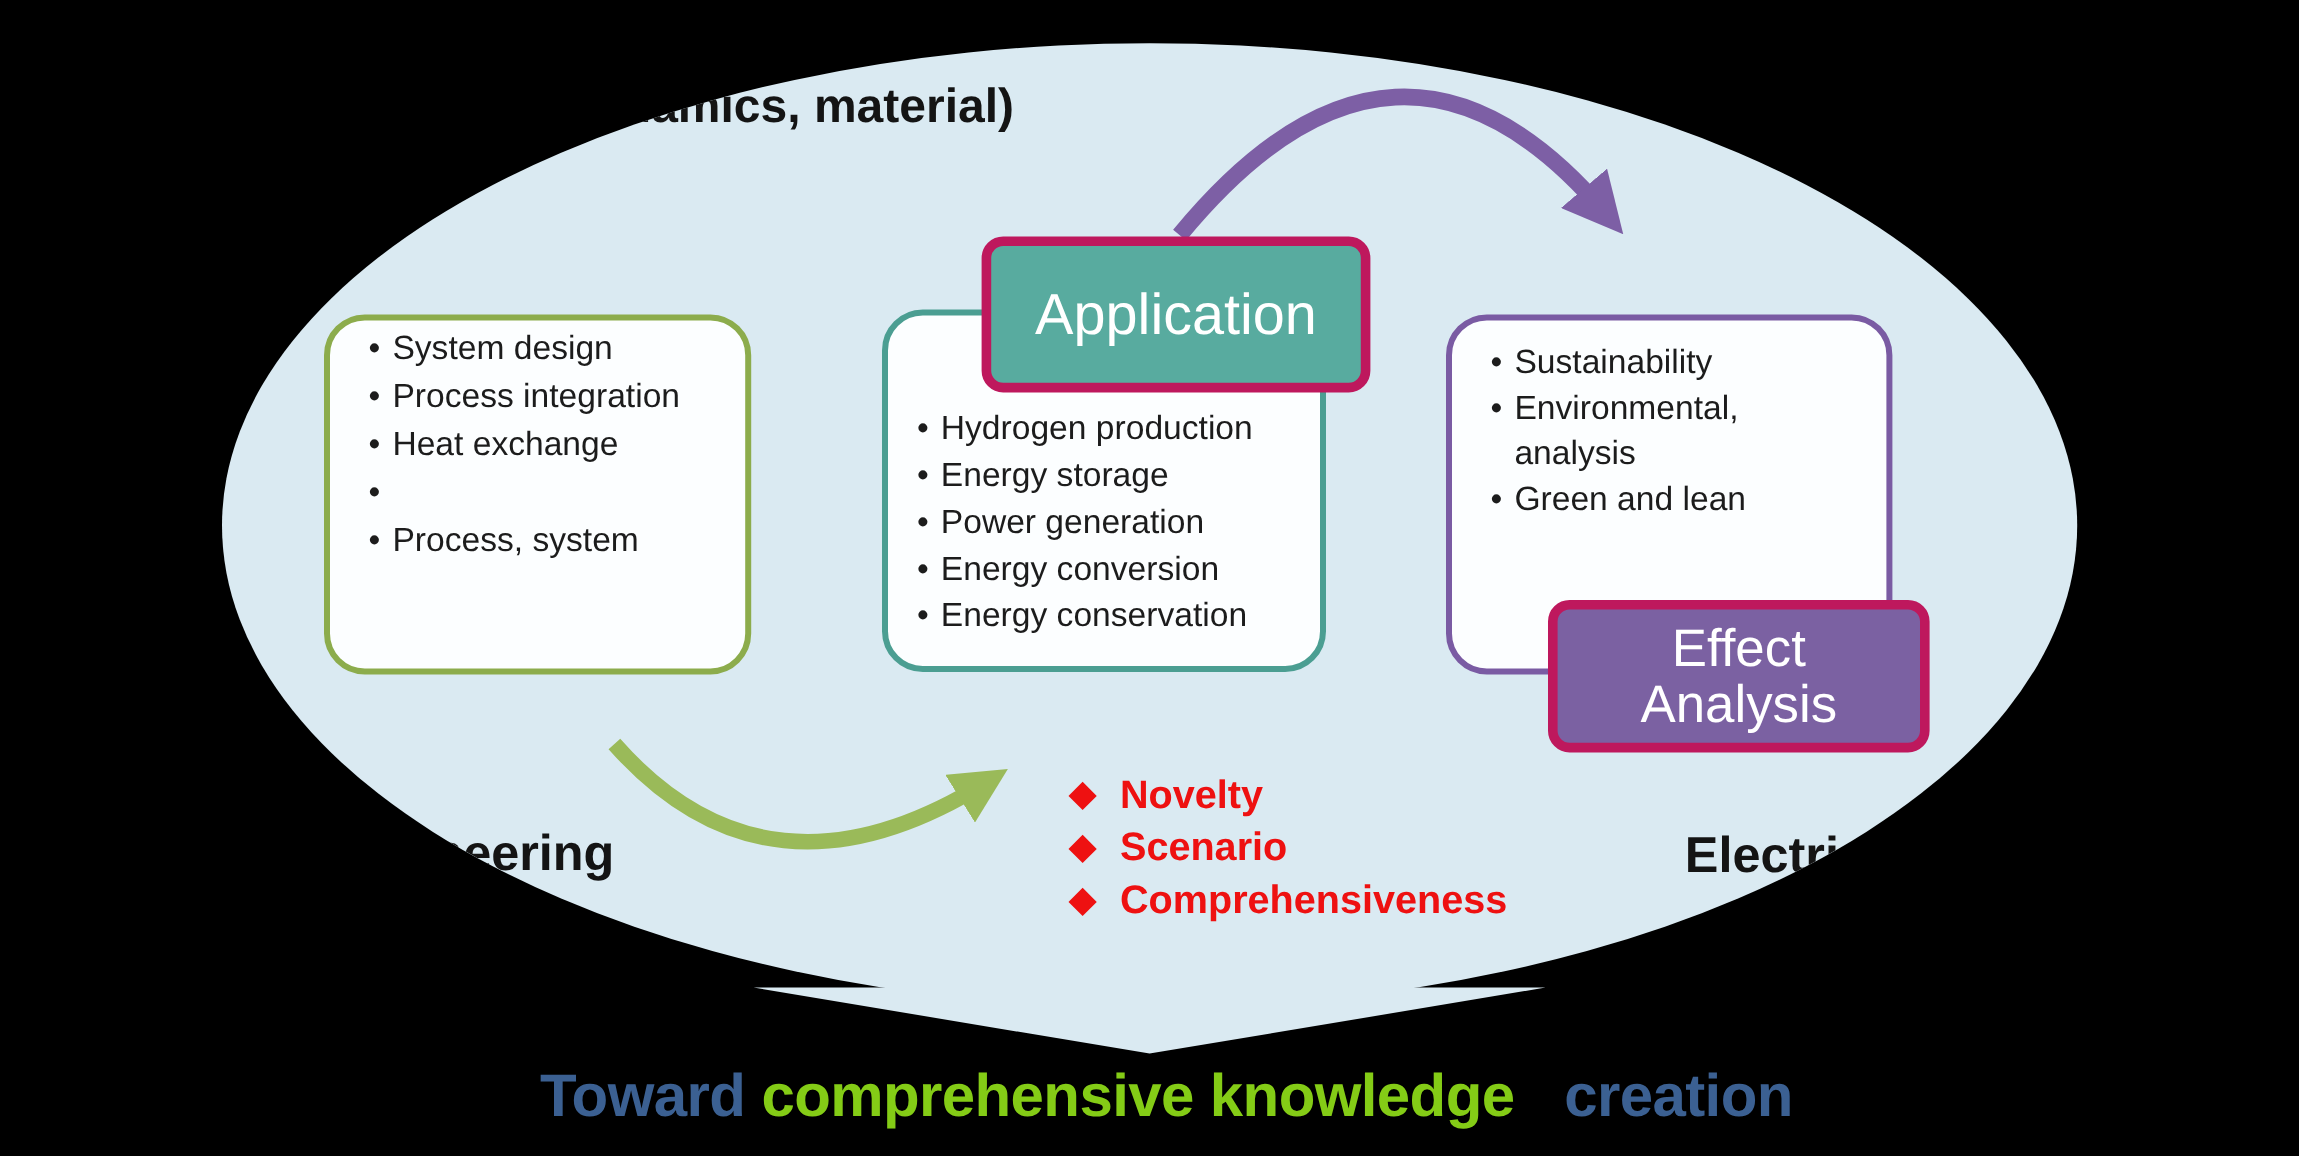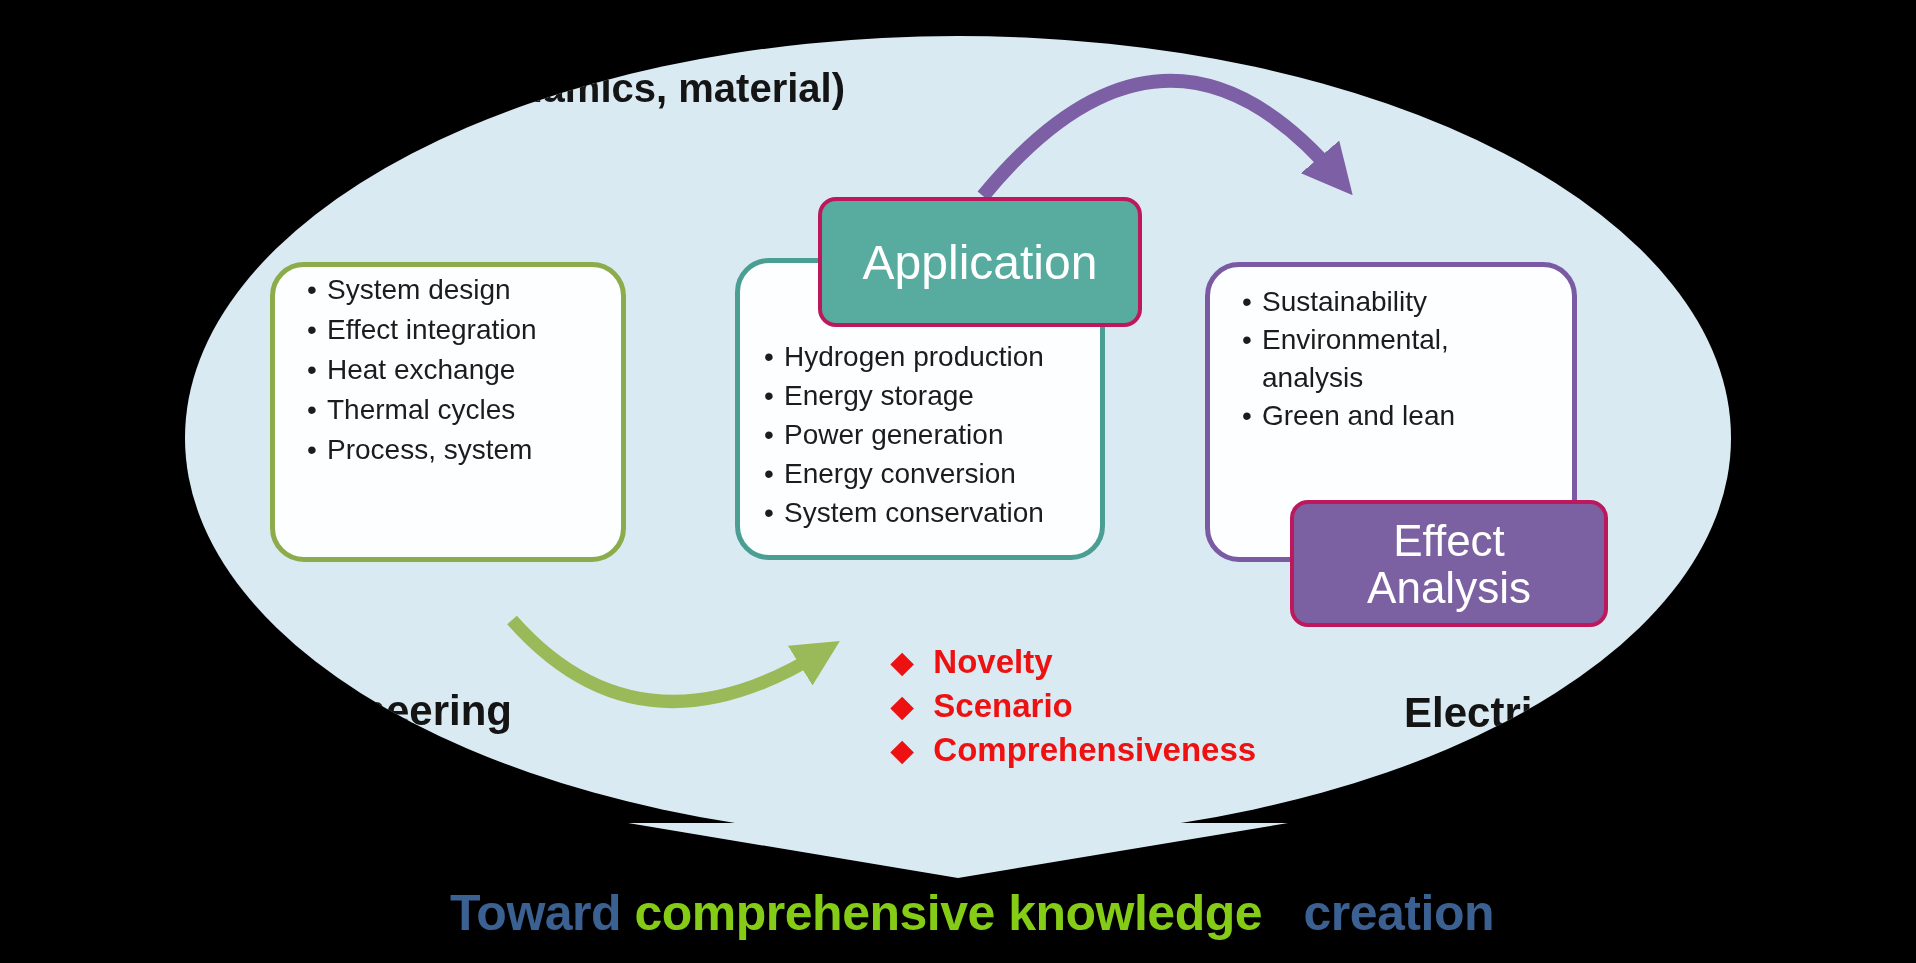--- a/index.html
+++ b/index.html
@@ -14,21 +14,21 @@
   .card .b{flex:0 0 30px;text-align:center;}
   #card-basic{left:270px;top:262px;width:356px;height:300px;border:5px solid #8cac4c;
               padding:3px 0 0 22px;line-height:40px;}
   #card-application{left:735px;top:258px;width:370px;height:302px;border:5px solid #4b9e92;
               padding:74px 0 0 14px;line-height:39px;}
   #card-effect{left:1205px;top:262px;width:372px;height:300px;border:5px solid #7a5ba3;
               padding:16px 0 0 22px;line-height:38px;}
   #card-effect .row.nob .b{visibility:hidden;}
 
   
-  .pill{position:absolute;box-sizing:border-box;border:4px solid #be185d;border-radius:18px;
+  .pill{position:absolute;box-sizing:border-box;border:8px solid #be185d;border-radius:18px;
         color:#fff;display:flex;align-items:center;justify-content:center;text-align:center;}
   #pill-basic{left:353px;top:498px;width:320px;height:130px;background:#9aba59;font-size:50px;}
   #pill-application{left:818px;top:197px;width:324px;height:130px;background:#58ab9f;font-size:48px;}
   #pill-effect{left:1290px;top:500px;width:318px;height:127px;background:#7b61a2;
                font-size:44px;line-height:47px;padding:0 44px;align-items:center;}
 
   
   #highlights{position:absolute;left:891px;top:640px;}
   #highlights .row{display:flex;align-items:center;height:44px;gap:20px;
                    color:#ee1111;font-size:33px;font-weight:bold;}
@@ -73,29 +73,28 @@
     <path d="M 983 196 Q 1165 -25 1338 178" fill="none" stroke="#7d5fa5" stroke-width="14" marker-end="url(#ah-purple)"></path>
   </svg>
 
   <div class="card" id="card-basic">
     <div class="row">
       <span class="b">•</span>
       <span>System design</span>
       </div>
     <div class="row">
       <span class="b">•</span>
-      <span>Effect integration</span>
+      <span>Process integration</span>
       </div>
     <div class="row">
       <span class="b">•</span>
       <span>Heat exchange</span>
       </div>
     <div class="row">
       <span class="b">•</span>
-      <span>Thermal cycles</span>
       </div>
     <div class="row">
       <span class="b">•</span>
       <span>Process, system</span>
       </div>
   </div>
 
   <div class="card" id="card-application">
     <div class="row">
       <span class="b">•</span>
@@ -108,21 +107,21 @@
     <div class="row">
       <span class="b">•</span>
       <span>Power generation</span>
       </div>
     <div class="row">
       <span class="b">•</span>
       <span>Energy conversion</span>
       </div>
     <div class="row">
       <span class="b">•</span>
-      <span>System conservation</span>
+      <span>Energy conservation</span>
       </div>
   </div>
   <div class="pill" id="pill-application">
     <span>Application</span>
   </div>
 
   <div class="card" id="card-effect">
     <div class="row">
       <span class="b">•</span>
       <span>Sustainability</span>

